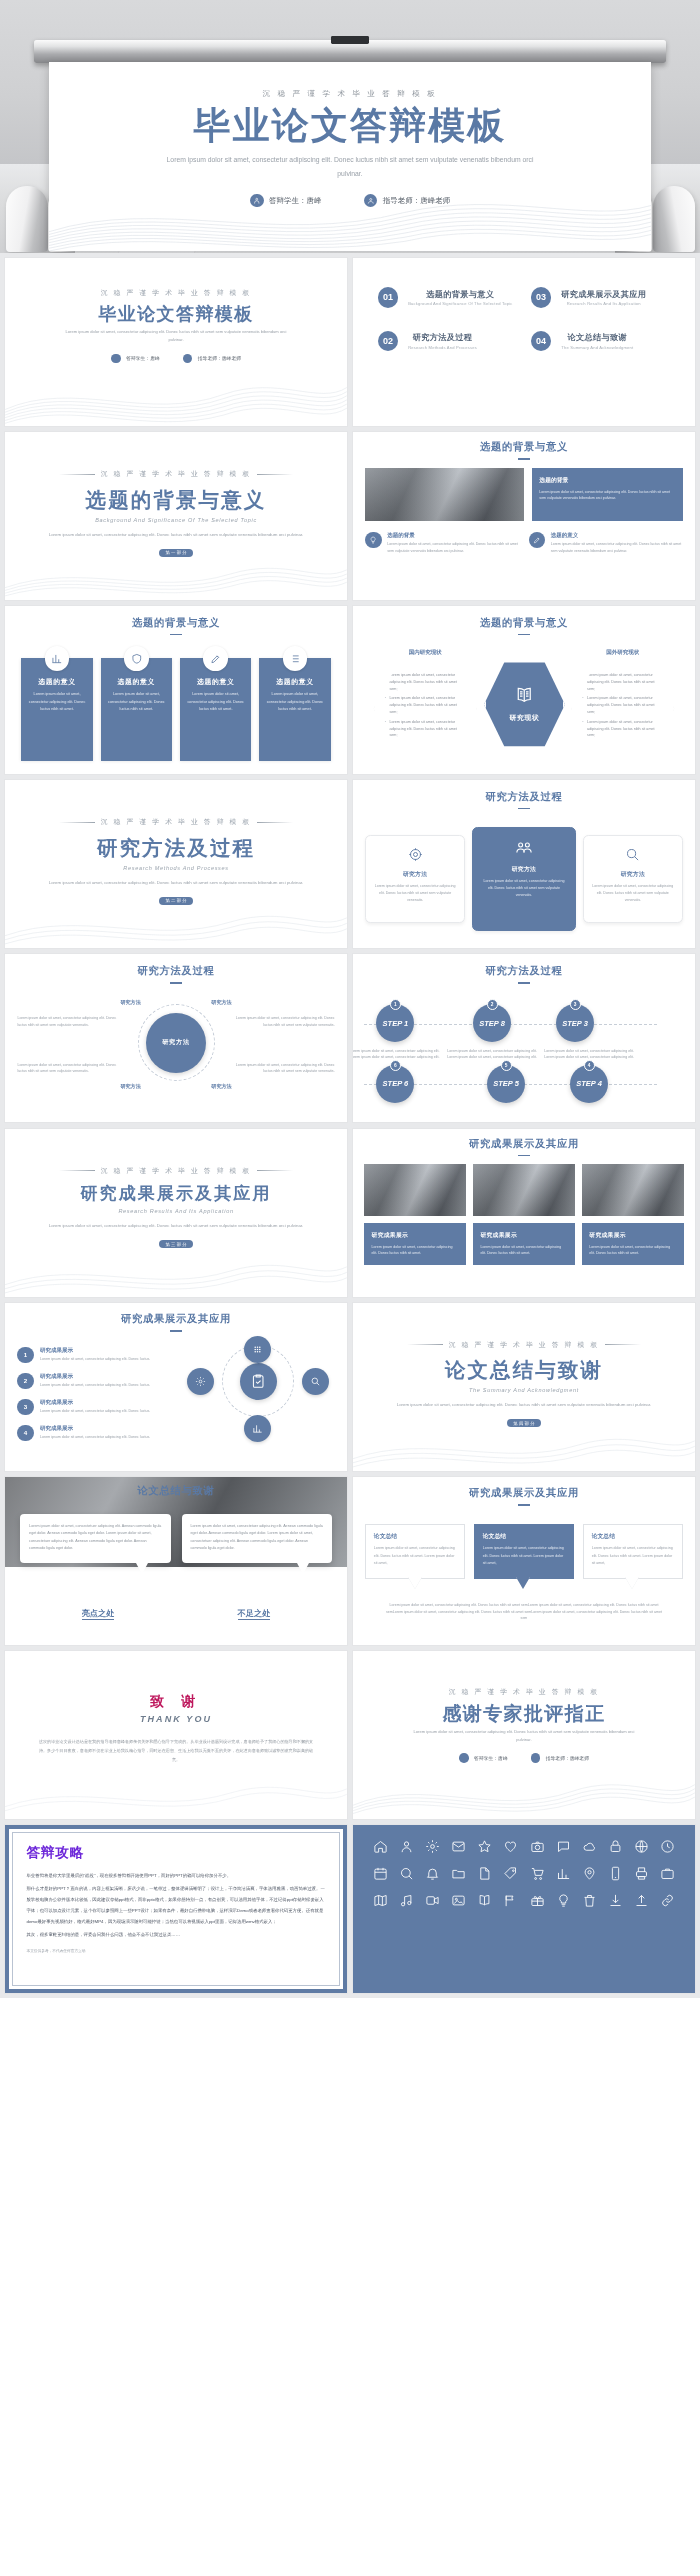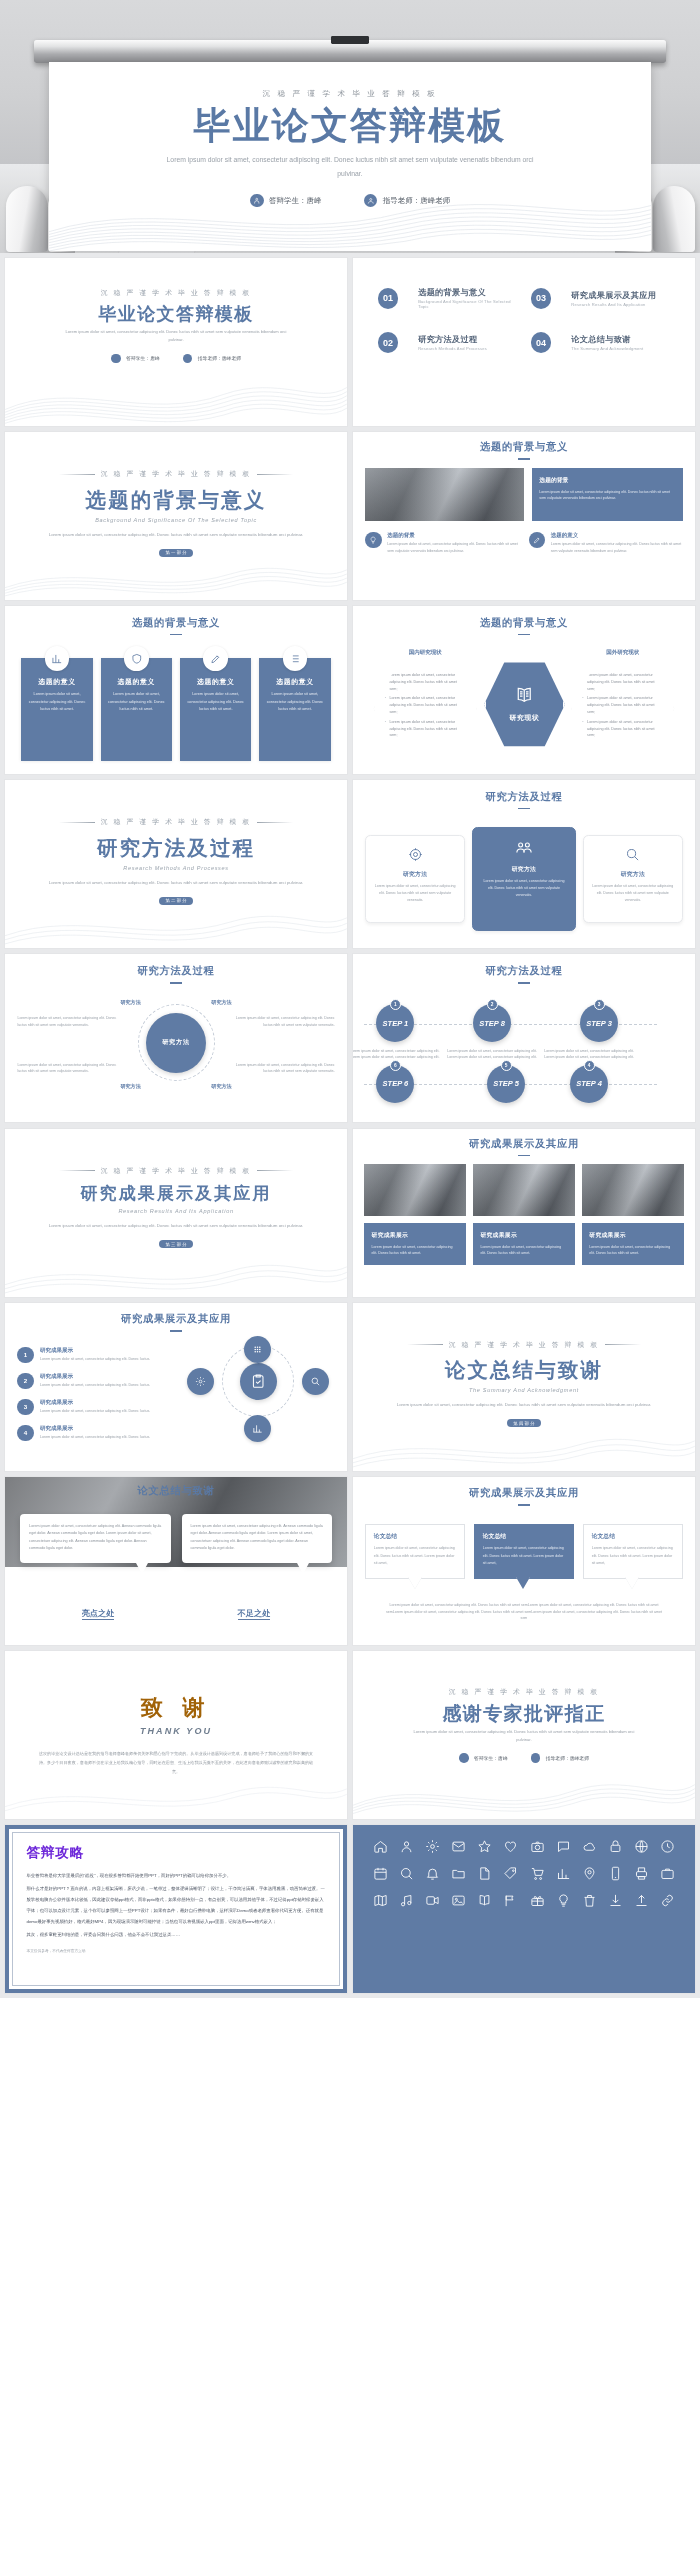--- a/index.html
+++ b/index.html
@@ -153,21 +153,21 @@
   }
 
   
   .toc-head{ text-align:center; padding-top:9.6px; }
   .toc-head h2{ font-size:15px; color:#5a79a5; font-weight:bold; letter-spacing:2.7px; }
   .toc-head .en{ font-size:6.2px; color:#7d8894; letter-spacing:2.1px; font-style:italic; margin-top:1.4px; }
   .toc-grid{
     display:grid; grid-template-columns:1fr 1fr; row-gap:23px; column-gap:13.7px;
     margin-top:18px; padding:0 9.6px;
   }
-  .toc-item{ display:flex; align-items:center; gap:20px; }
+  .toc-item{ display:flex; align-items:center; gap:10px;text-align:center; }
   .toc-num{
     width:20.5px;height:20.5px;border-radius:50%;background:#5f7ba4;color:#fff;
     display:flex;align-items:center;justify-content:center;
     font-weight:bold;font-size:9px; flex:0 0 auto;
   }
   .toc-cn{ font-size:8.2px; font-weight:bold; color:#55657a; letter-spacing:0.3px; }
   .toc-en{ font-size:4.1px; color:#a8afb7; letter-spacing:0.2px; margin-top:1.4px; }
 
   
   .cards4{ display:grid; grid-template-columns:repeat(4,1fr); gap:8.2px; margin-top:23px; padding:0 4.1px; }
@@ -329,21 +329,21 @@
     position:absolute; right:23px; bottom:-11px;
     width:0;height:0;border-left:6.8px solid transparent;border-right:6.8px solid transparent;
     border-top:11.6px solid #fff;
   }
   .sw-labels{ position:absolute; left:15px; right:15px; bottom:26px; display:grid; grid-template-columns:1fr 1fr; }
   .sw-lab{ text-align:center; font-size:8.2px; font-weight:bold; color:#5a79a5; }
   .sw-lab span{ border-bottom:1.4px solid #5f7ba4; padding-bottom:1.4px; }
 
   
   .thanks{ text-align:center; padding-top:42px; }
-  .thanks h2{ font-size:22px; font-weight:bold; color:#a16207; letter-spacing:6.8px; }
+  .thanks h2{ font-size:14px; font-weight:bold; color:#be185d; letter-spacing:6.8px; }
   .thanks .en{ font-size:9px; color:#6f7d8e; letter-spacing:2.1px; font-weight:bold; font-style:italic; margin-top:2.7px; }
   .thanks p{ font-size:4.1px; color:#8d949c; line-height:2.2; margin-top:13.7px; padding:0 18px; text-align:center; }
 
   
   .guide{
     position:absolute; inset:0; border:4.1px solid #5f7ba4; background:#fff; padding:2.7px;
   }
   .guide-in{ border:0.7px solid #b9c3d2; height:100%; padding:11px 13.7px; overflow:hidden; }
   .guide h3{ font-size:13.7px; font-weight:bold; color:#6d28d9; letter-spacing:0.7px; margin-bottom:8.2px; }
   .guide p{ font-size:4.4px; color:#4a5260; line-height:2.5; margin-bottom:2.1px; }
@@ -726,21 +726,21 @@
         <div class="dashline" style="left:0; right:27px; top:89px;"></div>
 
         <div class="step-dot" style="left:12.3px; top:9.6px;">
           <span class="step-badge">1</span>
           <span>STEP 1</span>
         </div>
         <div class="step-dot" style="left:109px; top:9.6px;">
           <span class="step-badge">2</span>
           <span>STEP 8</span>
         </div>
-        <div class="step-dot" style="left:216px; top:9.6px;">
+        <div class="step-dot" style="left:192px; top:9.6px;">
           <span class="step-badge">3</span>
           <span>STEP 3</span>
         </div>
 
         <div class="step-txt" style="left:-16.4px; top:53px;">Lorem ipsum dolor sit amet, consectetuer adipiscing elit. Lorem ipsum dolor sit amet, consectetuer adipiscing elit.</div>
         <div class="step-txt" style="left:81px; top:53px;">Lorem ipsum dolor sit amet, consectetuer adipiscing elit. Lorem ipsum dolor sit amet, consectetuer adipiscing elit.</div>
         <div class="step-txt" style="left:178px; top:53px;">Lorem ipsum dolor sit amet, consectetuer adipiscing elit. Lorem ipsum dolor sit amet, consectetuer adipiscing elit.</div>
 
         <div class="step-dot" style="left:12.3px; top:70px;">
           <span class="step-badge">6</span>

